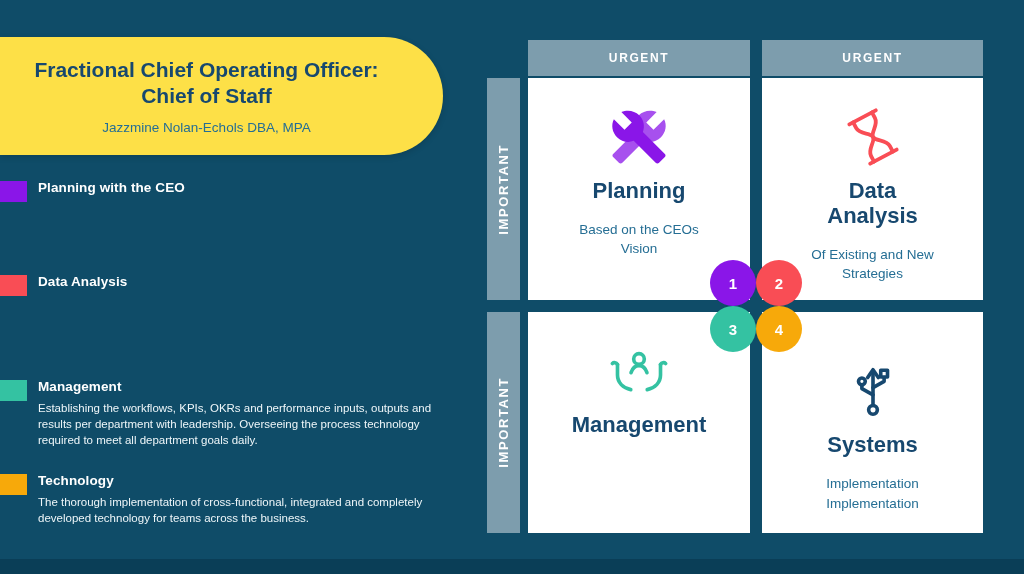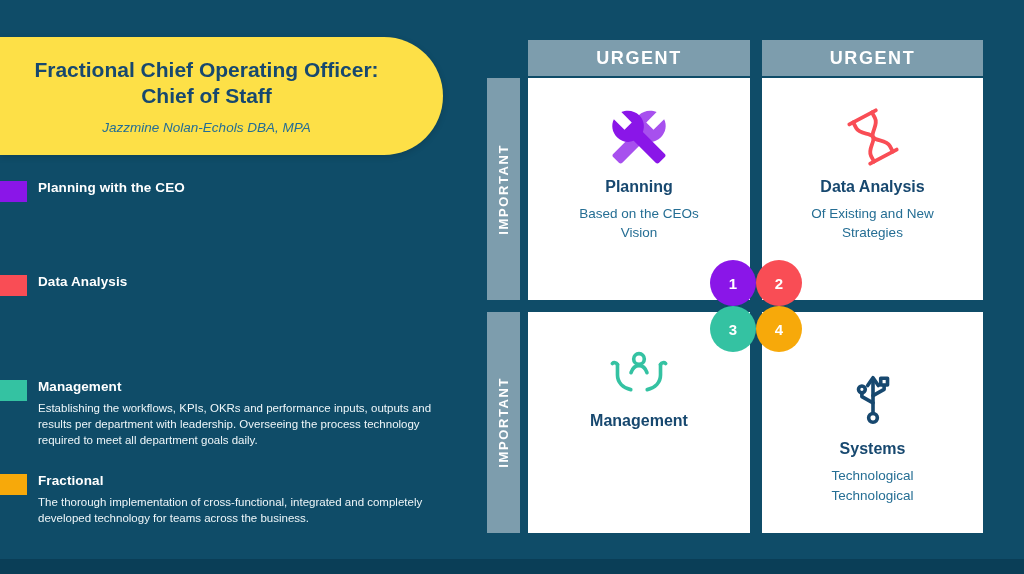--- a/index.html
+++ b/index.html
@@ -17,34 +17,34 @@
     position: absolute; left: 0; top: 37px; width: 443px; height: 118px;
     background: #fde047; border-radius: 0 59px 59px 0;
     display: flex; flex-direction: column; align-items: center; justify-content: center;
     padding-right: 30px; box-sizing: border-box;
     box-shadow: 0 2px 6px rgba(0,0,0,0.15);
   }
   .title-card .title {
     color: #17486f; font-weight: bold; font-size: 21px; line-height: 1.26;
     text-align: center; max-width: 385px;
   }
-  .title-card .subtitle { color: #256e94; font-size: 13.5px; margin-top: 11px; text-align: center; font-style: italic; }
+  .title-card .subtitle { color: #256e94; font-size: 13.5px; margin-top: 11px; text-align: center; }
 
   
   .section { position: absolute; left: 0; width: 448px; padding-left: 38px; box-sizing: border-box; }
   .section .sq { position: absolute; left: 0; top: 1px; width: 27px; height: 21px; display: block; }
   .section h3 { margin: 0; color: #ffffff; font-size: 13.5px; font-weight: bold; letter-spacing: 0.1px; }
   .section p { margin: 7px 0 0; color: #eef6f9; font-size: 11.5px; line-height: 1.37; }
   .s1 { top: 180px; } .s2 { top: 274px; } .s3 { top: 379px; } .s4 { top: 473px; }
 
   
   .matrix { position: absolute; left: 487px; top: 40px; width: 497px; height: 494px; }
   .col-header {
     position: absolute; top: 0; height: 36px; background: #7d9dad; color: #ffffff;
-    font-weight: bold; font-size: 18px; letter-spacing: 1.6px;
+    font-weight: bold; font-size: 12px; letter-spacing: 1.6px;
     display: flex; align-items: center; justify-content: center;
   }
   .ch1 { left: 41px; width: 222px; } .ch2 { left: 275px; width: 221px; }
   .row-label {
     position: absolute; left: 0; width: 33px; background: #7d9dad; color: #ffffff;
     font-weight: bold; font-size: 13px; letter-spacing: 1.6px;
     display: flex; align-items: center; justify-content: center;
   }
   .rl1 { top: 38px; height: 222px; } .rl2 { top: 272px; height: 221px; }
   .row-label span { writing-mode: vertical-rl; transform: rotate(180deg); }
@@ -55,22 +55,22 @@
     box-sizing: border-box; padding-top: 30px;
   }
   .q1 { left: 41px;  top: 38px;  width: 222px; height: 222px; }
   .q2 { left: 275px; top: 38px;  width: 221px; height: 222px; }
   .q3 { left: 41px;  top: 272px; width: 222px; height: 221px; }
   .q4 { left: 275px; top: 272px; width: 221px; height: 221px; justify-content: center; }
 
   .quad .icon { width: 58px; height: 58px; margin-bottom: 12px; }
   .quad .icon svg { width: 100%; height: 100%; display: block; }
   .tilt { transform: rotate(-28deg); }
-  .quad .q-title { color: #17486f; font-size: 16px; font-weight: bold; line-height: 1.14; max-width: 140px; }
-  .quad .q-sub { color: #256e94; font-size: 13.5px; line-height: 1.42; margin-top: 8px; max-width: 132px; }
+  .quad .q-title { color: #17486f; font-size: 22px; font-weight: bold; line-height: 1.14; max-width: 140px; }
+  .quad .q-sub { color: #256e94; font-size: 13.5px; line-height: 1.42; margin-top: 17px; max-width: 132px; }
 
   .badge {
     position: absolute; width: 46px; height: 46px; border-radius: 50%;
     color: #ffffff; font-weight: bold; font-size: 15px;
     display: flex; align-items: center; justify-content: center;
   }
   .b1 { left: 223px; top: 220px; } .b2 { left: 269px; top: 220px; }
   .b3 { left: 223px; top: 266px; } .b4 { left: 269px; top: 266px; }
 </style>
 </head>
@@ -94,21 +94,21 @@
   </div>
 
   <div class="section s3">
     <span class="sq" style="background-color: rgb(52, 194, 162);"></span>
     <h3>Management</h3>
     <p>Establishing the workflows, KPIs, OKRs and performance inputs, outputs and results per department with leadership. Overseeing the process technology required to meet all department goals daily.</p>
   </div>
 
   <div class="section s4">
     <span class="sq" style="background-color: rgb(247, 169, 10);"></span>
-    <h3>Fractional</h3>
+    <h3>Technology</h3>
     <p>The thorough implementation of cross-functional, integrated and completely developed technology for teams across the business.</p>
   </div>
 
   <div class="matrix">
 
     <div class="col-header ch1">URGENT</div>
     <div class="col-header ch2">URGENT</div>
 
     <div class="row-label rl1">
       <span>IMPORTANT</span>
@@ -168,21 +168,21 @@
             <path d="M9.8 6.4L12 3.2l2.2 3.2"></path>
             <circle cx="12" cy="19.8" r="1.8"></circle>
             <path d="M12 13.6L7.4 11V9.4"></path>
             <circle cx="7.4" cy="8" r="1.4"></circle>
             <path d="M12 10.6l4.6-2.6V6.4"></path>
             <rect x="15.2" y="3.4" width="2.8" height="2.8"></rect>
           </g>
         </svg>
       </div>
       <div class="q-title">Systems</div>
-      <div class="q-sub">Technological Technological</div>
+      <div class="q-sub">Implementation Implementation</div>
     </div>
 
     <div class="badge b1" style="background-color: rgb(138, 22, 232);">1</div>
     <div class="badge b2" style="background-color: rgb(249, 77, 85);">2</div>
     <div class="badge b3" style="background-color: rgb(52, 194, 162);">3</div>
     <div class="badge b4" style="background-color: rgb(247, 169, 10);">4</div>
 
   </div>
 
   <div class="footer-bar"></div>

